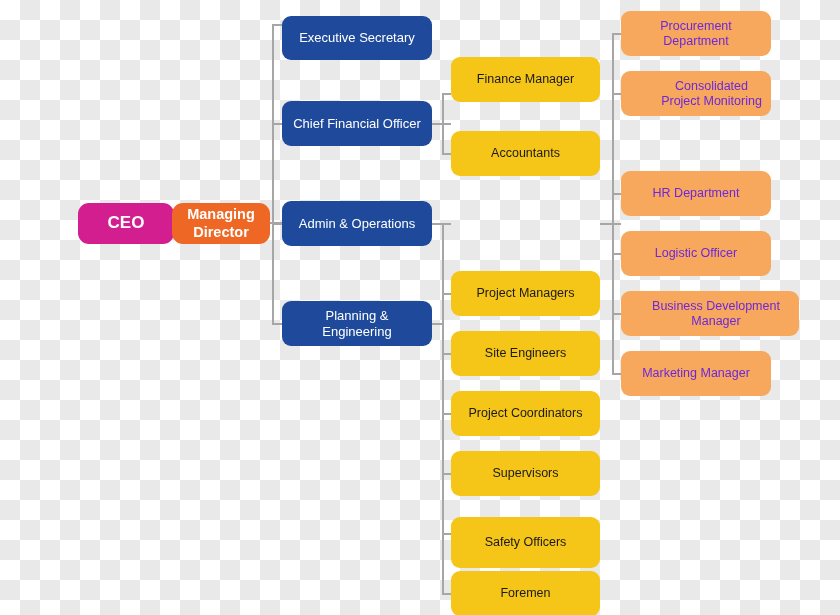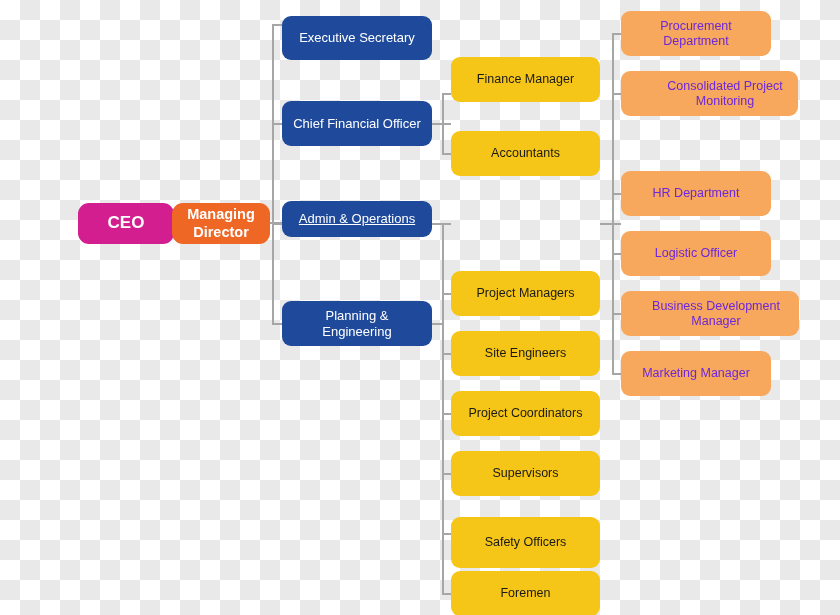--- a/index.html
+++ b/index.html
@@ -116,30 +116,30 @@
       <div class="conn h" style="left: 612px; top: 193px; width: 9px;"></div>
       <div class="conn h" style="left: 612px; top: 253px; width: 9px;"></div>
       <div class="conn h" style="left: 612px; top: 313px; width: 9px;"></div>
       <div class="conn h" style="left: 612px; top: 373px; width: 9px;"></div>
     </div>
   <div id="node-layer">
       <div class="node lvl-ceo" style="left: 78px; top: 203px; width: 96px; height: 41px;">CEO</div>
       <div class="node lvl-md" style="left: 172px; top: 203px; width: 98px; height: 41px;">Managing Director</div>
       <div class="node lvl-blue" style="left: 282px; top: 2px; width: 150px; height: 44px; margin-top: 14px;">Executive Secretary</div>
       <div class="node lvl-blue" style="left: 282px; top: 101px; width: 150px; height: 45px;">Chief Financial Officer</div>
-      <div class="node lvl-blue" style="left: 282px; top: 201px; width: 150px; height: 36px; text-decoration: underline;">Admin &amp; Operations</div>
+      <div class="node lvl-blue" style="left: 282px; top: 201px; width: 150px; height: 45px;">Admin &amp; Operations</div>
       <div class="node lvl-blue" style="left: 282px; top: 301px; width: 150px; height: 45px;">Planning &amp; Engineering</div>
       <div class="node lvl-yellow" style="left: 451px; top: 57px; width: 149px; height: 45px;">Finance Manager</div>
       <div class="node lvl-yellow" style="left: 451px; top: 131px; width: 149px; height: 45px;">Accountants</div>
       <div class="node lvl-yellow" style="left: 451px; top: 271px; width: 149px; height: 45px;">Project Managers</div>
       <div class="node lvl-yellow" style="left: 451px; top: 331px; width: 149px; height: 45px;">Site Engineers</div>
       <div class="node lvl-yellow" style="left: 451px; top: 391px; width: 149px; height: 45px;">Project Coordinators</div>
       <div class="node lvl-yellow" style="left: 451px; top: 451px; width: 149px; height: 45px;">Supervisors</div>
       <div class="node lvl-yellow" style="left: 451px; top: 517px; width: 149px; height: 51px;">Safety Officers</div>
       <div class="node lvl-yellow" style="left: 451px; top: 571px; width: 149px; height: 45px;">Foremen</div>
       <div class="node lvl-orange" style="left: 621px; top: 11px; width: 150px; height: 45px;">Procurement Department</div>
-      <div class="node lvl-orange" style="left: 621px; top: 71px; width: 177px; height: 45px; padding-left: 39px;">Consolidated Project Monitoring</div>
+      <div class="node lvl-orange" style="left: 621px; top: 71px; width: 150px; height: 45px; padding-left: 39px;">Consolidated Project Monitoring</div>
       <div class="node lvl-orange" style="left: 621px; top: 171px; width: 150px; height: 45px;">HR Department</div>
       <div class="node lvl-orange" style="left: 621px; top: 231px; width: 150px; height: 45px;">Logistic Officer</div>
       <div class="node lvl-orange" style="left: 621px; top: 291px; width: 178px; height: 45px; padding-left: 20px;">Business Development Manager</div>
       <div class="node lvl-orange" style="left: 621px; top: 351px; width: 150px; height: 45px;">Marketing Manager</div>
     </div>
 </div>
 
 </body></html>

